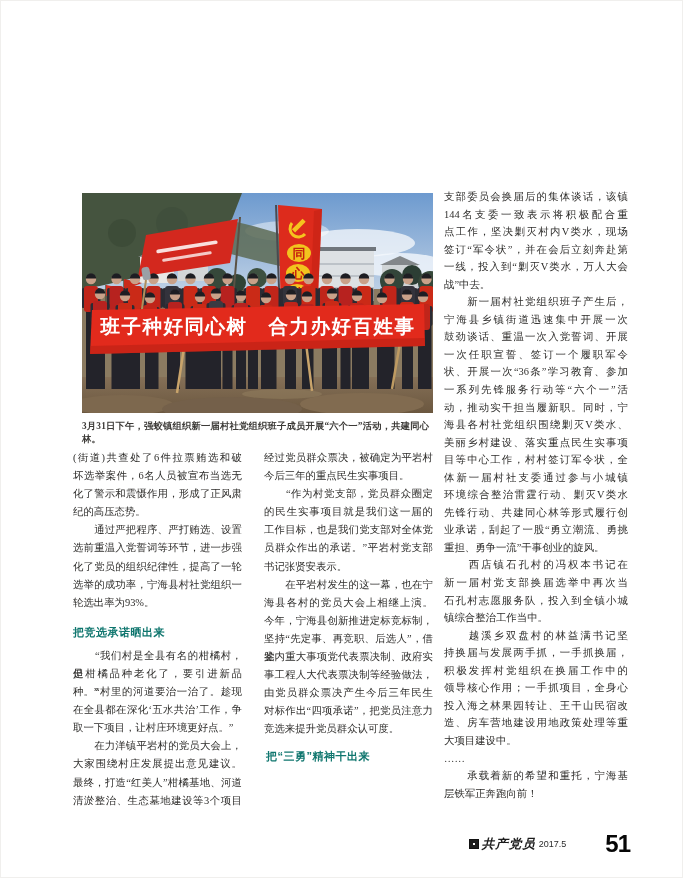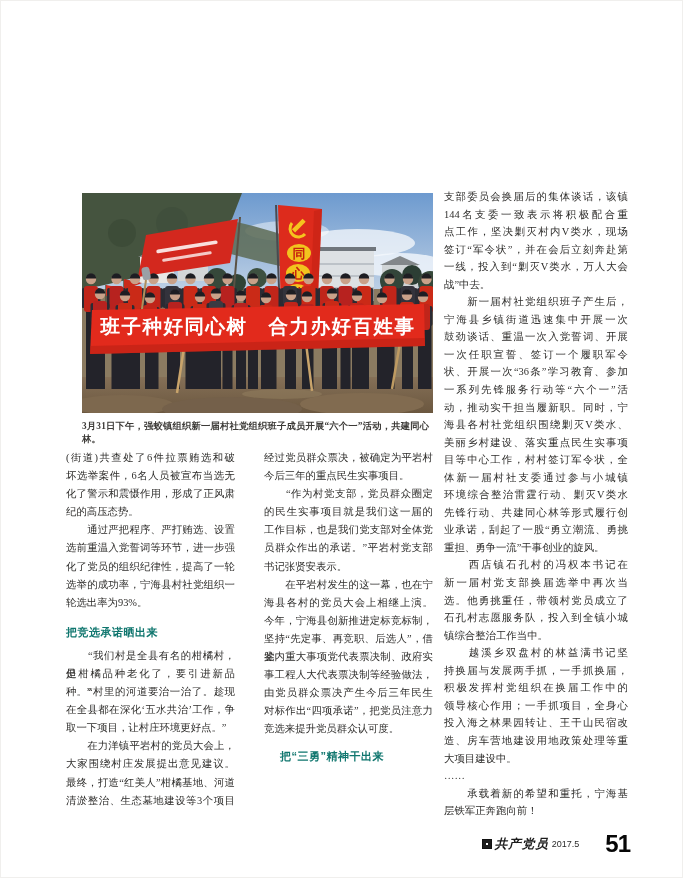--- a/index.html
+++ b/index.html
@@ -10,48 +10,48 @@
   }
   
   .photo{position:absolute;left:82px;top:193px;width:351px;height:220px;overflow:hidden;background:#9db6d2;}
   .photo svg{display:block;}
   .photo-caption{
     position:absolute;left:82px;top:420px;width:354px;
     font-size:9.3px;line-height:13px;color:#3d3b38;letter-spacing:.2px;font-weight:bold;
   }
   
   .col{position:absolute;color:#2e2d2b;font-size:10.4px;}
-  .col-left{left:66px;top:449px;width:169px;}
+  .col-left{left:73px;top:449px;width:169px;}
   .col-mid{left:264px;top:449px;width:169px;}
   .col-right{left:444px;top:188px;width:184px;}
   .col-left .line,.col-mid .line{height:18.1px;line-height:18.1px;}
   .col-right .line{height:17.55px;line-height:17.55px;}
   .line{text-align:justify;text-align-last:justify;overflow:visible;}
   .line.end{text-align-last:left;}
   .section-heading{
     font-family:"Liberation Sans","DejaVu Sans",sans-serif;
     font-weight:700;font-size:11px;line-height:22px;color:#0f766e;
     margin:9px 0 4px;letter-spacing:.5px;text-align:left;
   }
-  .col-mid .section-heading{margin:6px 16px 2px;}
+  .col-mid .section-heading{margin:6px 2px 2px;}
   
   .footer{
     position:absolute;left:444px;top:824px;width:186px;height:30px;
     display:flex;align-items:flex-end;justify-content:flex-end;gap:2px;
   }
   .logo-square{
     width:10px;height:10px;margin:0 1px 5px 0;background:#1c1c1c;
     box-shadow:inset 0 0 0 1px #111;
     background-image:radial-gradient(circle at 50% 50%, #ffffff 0 1.4px, #1c1c1c 1.5px);
   }
   .magazine-name{
     font-family:"DejaVu Serif",serif;font-style:italic;font-weight:700;
     font-size:12.5px;line-height:12px;color:#1b1b1b;letter-spacing:1px;margin-bottom:4px;text-align:center;
   }
-  .issue{font-size:9px;line-height:9px;color:#2a2a2a;margin:0 0 5px 1px;font-family:"Liberation Sans",sans-serif;}
+  .issue{font-size:9px;line-height:9px;color:#2a2a2a;margin:0 13px 5px 1px;font-family:"Liberation Sans",sans-serif;}
   .page-number{
     font-family:"Liberation Sans","DejaVu Sans",sans-serif;font-weight:700;
     font-size:24px;line-height:21px;color:#070707;letter-spacing:-1px;margin-left:24px;
   }
 </style>
 </head>
 <body>
 
 <div class="page">
 
@@ -503,21 +503,20 @@
         <div class="line">海县各村社党组织围绕剿灭V类水、</div>
         <div class="line">美丽乡村建设、落实重点民生实事项</div>
         <div class="line">目等中心工作，村村签订军令状，全</div>
         <div class="line">体新一届村社支委通过参与小城镇</div>
         <div class="line">环境综合整治雷霆行动、剿灭V类水</div>
         <div class="line">先锋行动、共建同心林等形式履行创</div>
         <div class="line">业承诺，刮起了一股“勇立潮流、勇挑</div>
         <div class="line end">重担、勇争一流”干事创业的旋风。</div>
         <div class="line">　　西店镇石孔村的冯权本书记在</div>
         <div class="line">新一届村党支部换届选举中再次当</div>
-        <div class="line">选。他勇挑重任，带领村党员成立了</div>
         <div class="line">石孔村志愿服务队，投入到全镇小城</div>
         <div class="line end">镇综合整治工作当中。</div>
         <div class="line">　　越溪乡双盘村的林益满书记坚</div>
         <div class="line">持换届与发展两手抓，一手抓换届，</div>
         <div class="line">积极发挥村党组织在换届工作中的</div>
         <div class="line">领导核心作用；一手抓项目，全身心</div>
         <div class="line">投入海之林果园转让、王干山民宿改</div>
         <div class="line">造、房车营地建设用地政策处理等重</div>
         <div class="line end">大项目建设中。</div>
         <div class="line end">……</div>

